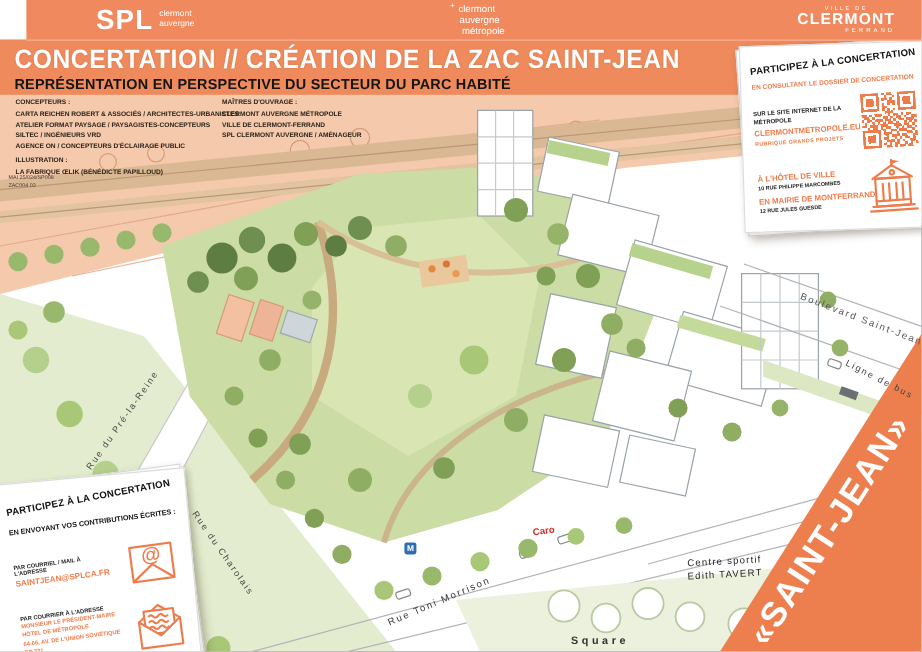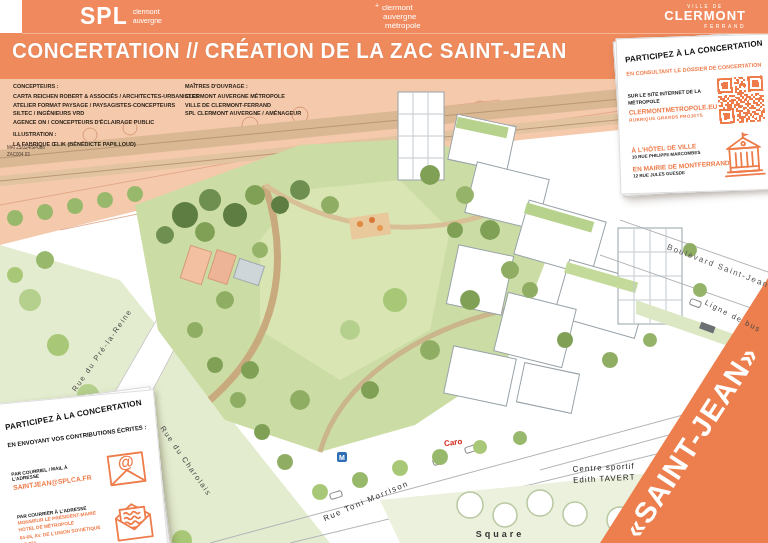--- a/index.html
+++ b/index.html
@@ -275,20 +275,21 @@
     </div>
     <div class="ville-logo">
       <span class="v-top">VILLE DE</span>
       <span class="v-main">CLERMONT</span>
       <span class="v-sub">FERRAND</span>
     </div>
   </div>
 
   <div class="titleband">
     <h1>CONCERTATION // CRÉATION DE LA ZAC SAINT-JEAN</h1>
+    <h2>REPRÉSENTATION EN PERSPECTIVE DU SECTEUR DU PARC HABITÉ</h2>
   </div>
 
   <div class="credits credits-left">
     <div class="c-title">CONCEPTEURS :</div>
     <div class="c-line">CARTA REICHEN ROBERT &amp; ASSOCIÉS / ARCHITECTES-URBANISTES</div>
     <div class="c-line">ATELIER FORMAT PAYSAGE / PAYSAGISTES-CONCEPTEURS</div>
     <div class="c-line">SILTEC / INGÉNIEURS VRD</div>
     <div class="c-line">AGENCE ON / CONCEPTEURS D'ÉCLAIRAGE PUBLIC</div>
     <div class="c-title mt">ILLUSTRATION :</div>
     <div class="c-line">LA FABRIQUE ŒLIK (BÉNÉDICTE PAPILLOUD)</div>

